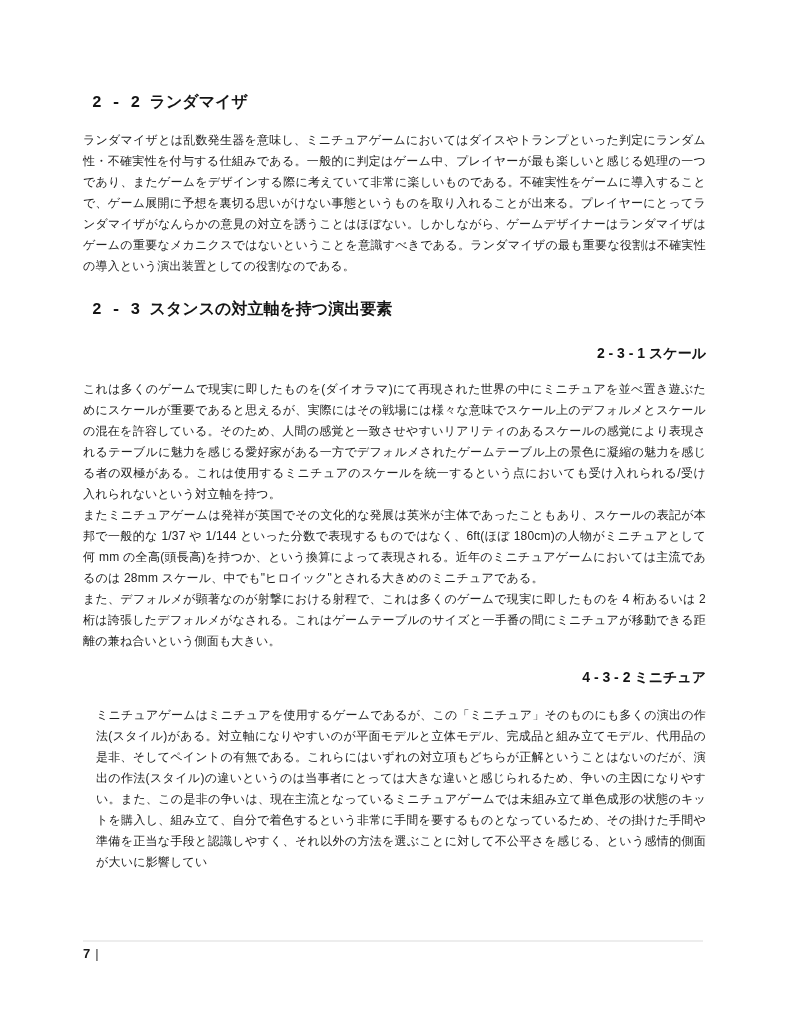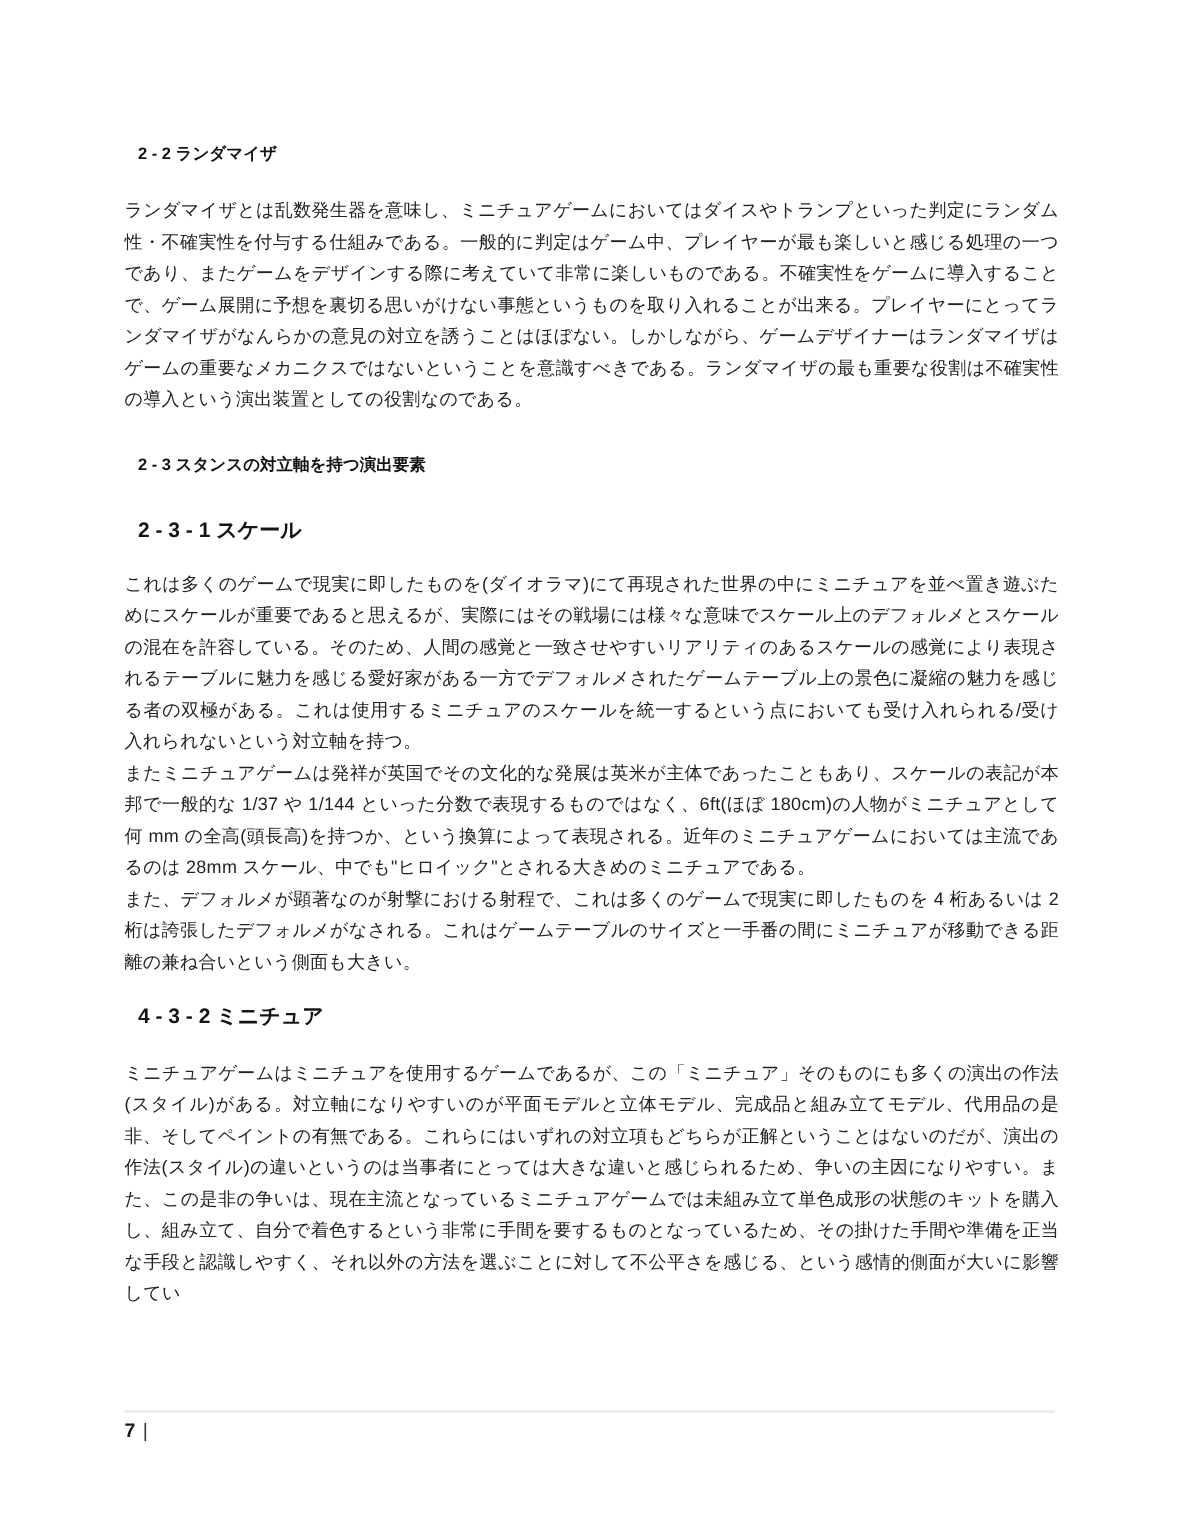--- a/index.html
+++ b/index.html
@@ -15,36 +15,36 @@
       padding: 0 85px 0 83px;
       overflow: hidden;
       color: #1f1f1f;
     }
     .heading {
       font-weight: bold;
       color: #141414;
       padding-left: 9px;
       line-height: 18px;
     }
-    .h-l2 { font-size: 11px; }
-    .h-l3 { font-size: 14px; }
+    .h-l2 { font-size: 16px; font-family: Liberation Mono, monospace; }
+    .h-l3 { font-size: 14px; text-align: right; }
     .h-first { margin-top: 94px; }
     .h-s23  { margin-top: 24px; }
     .h-s231 { margin-top: 25px; }
     .h-s232 { margin-top: 16px; }
     .body-text {
       font-size: 12px;
       line-height: 21px;
       text-align: justify;
       color: #222222;
       letter-spacing: 0.2px;
     }
     .m-randomizer { margin-top: 18px; }
     .m-scale      { margin-top: 17px; }
-    .m-miniature  { margin-top: 19px; }
+    .m-miniature  { margin-top: 19px; margin-left: 13px; }
     .body-group p { margin: 0; }
     .footer {
       position: absolute;
       left: 83px;
       width: 620px;
       top: 940px;
       border-top: 2px solid #ededed;
       padding-top: 4px;
       font-size: 13px;
       color: #1a1a1a;

